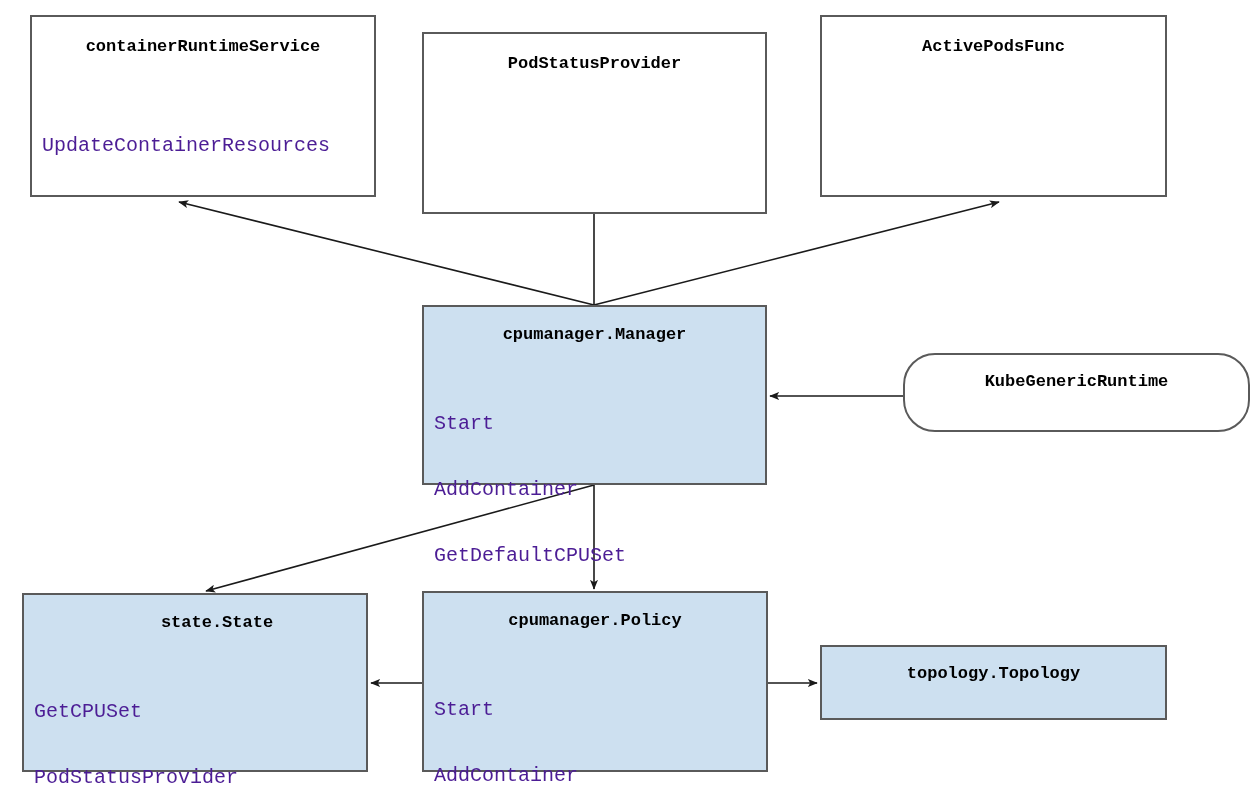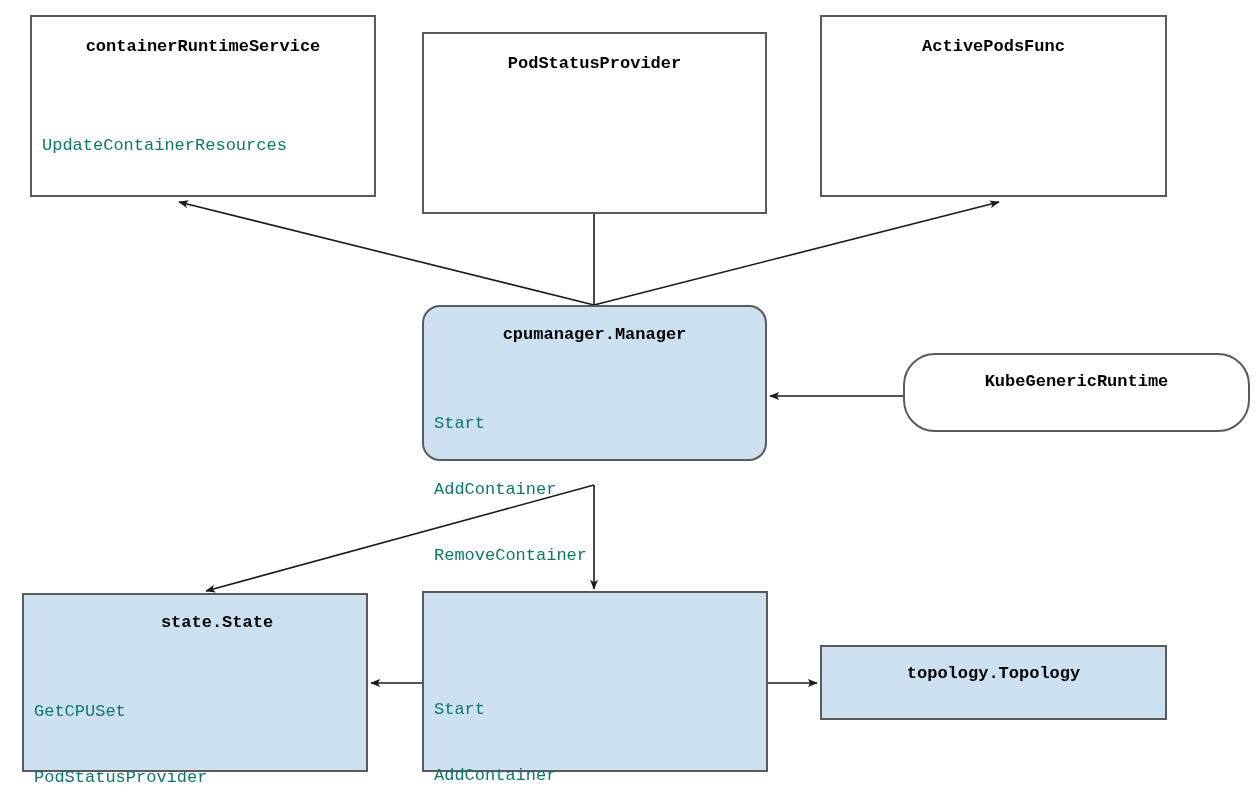--- a/index.html
+++ b/index.html
@@ -43,22 +43,22 @@
     text-align: center;
     font-weight: bold;
     font-size: 17px;
     color: #000000;
     letter-spacing: 0px;
     white-space: nowrap;
   }
   .node-members {
     position: absolute;
     left: 10px;
-    font-size: 17px;
-    color: #0f766e;
+    font-size: 20px;
+    color: #4c1d95;
     line-height: 22px;
     white-space: pre;
   }
   .member-line {
     display: block;
     white-space: pre;
   }
 </style>
 </head>
 <body>
@@ -92,45 +92,46 @@
   </div>
 
   <div class="node" style="left:422px; top:32px; width:345px; height:182px;">
     <div class="node-title" style="top:20px;">PodStatusProvider</div>
   </div>
 
   <div class="node" style="left:820px; top:15px; width:347px; height:182px;padding-left:31px;">
     <div class="node-title" style="top:20px;">ActivePodsFunc</div>
   </div>
 
-  <div class="node filled" style="left:422px; top:305px; width:345px; height:156px;border-radius:18px;">
+  <div class="node filled" style="left:422px; top:305px; width:345px; height:180px;">
     <div class="node-title" style="top:18px;">cpumanager.Manager</div>
     <div class="node-members" style="top:62px;">
       <span class="member-line">Start</span>
       <span class="member-line">AddContainer</span>
-      <span class="member-line">RemoveContainer</span>
+      <span class="member-line">GetDefaultCPUSet</span>
       <span class="member-line">State</span>
     </div>
   </div>
 
   <div class="node" style="left:903px; top:353px; width:347px; height:79px;border-radius:32px;">
     <div class="node-title" style="top:17px;">KubeGenericRuntime</div>
   </div>
 
   <div class="node filled" style="left:22px; top:593px; width:346px; height:179px;">
     <div class="node-title" style="top:18px;padding-left:44px;">state.State</div>
     <div class="node-members" style="top:62px;">
       <span class="member-line">GetCPUSet</span>
       <span class="member-line">PodStatusProvider</span>
       
       
     </div>
   </div>
 
   <div class="node filled" style="left:422px; top:591px; width:346px; height:181px;">
+    <div class="node-title" style="top:18px;">cpumanager.Policy</div>
     <div class="node-members" style="top:62px;">
       <span class="member-line">Start</span>
       <span class="member-line">AddContainer</span>
       
     </div>
   </div>
 
   <div class="node filled" style="left:820px; top:645px; width:347px; height:75px;">
     <div class="node-title" style="top:17px;">topology.Topology</div>
   </div>

